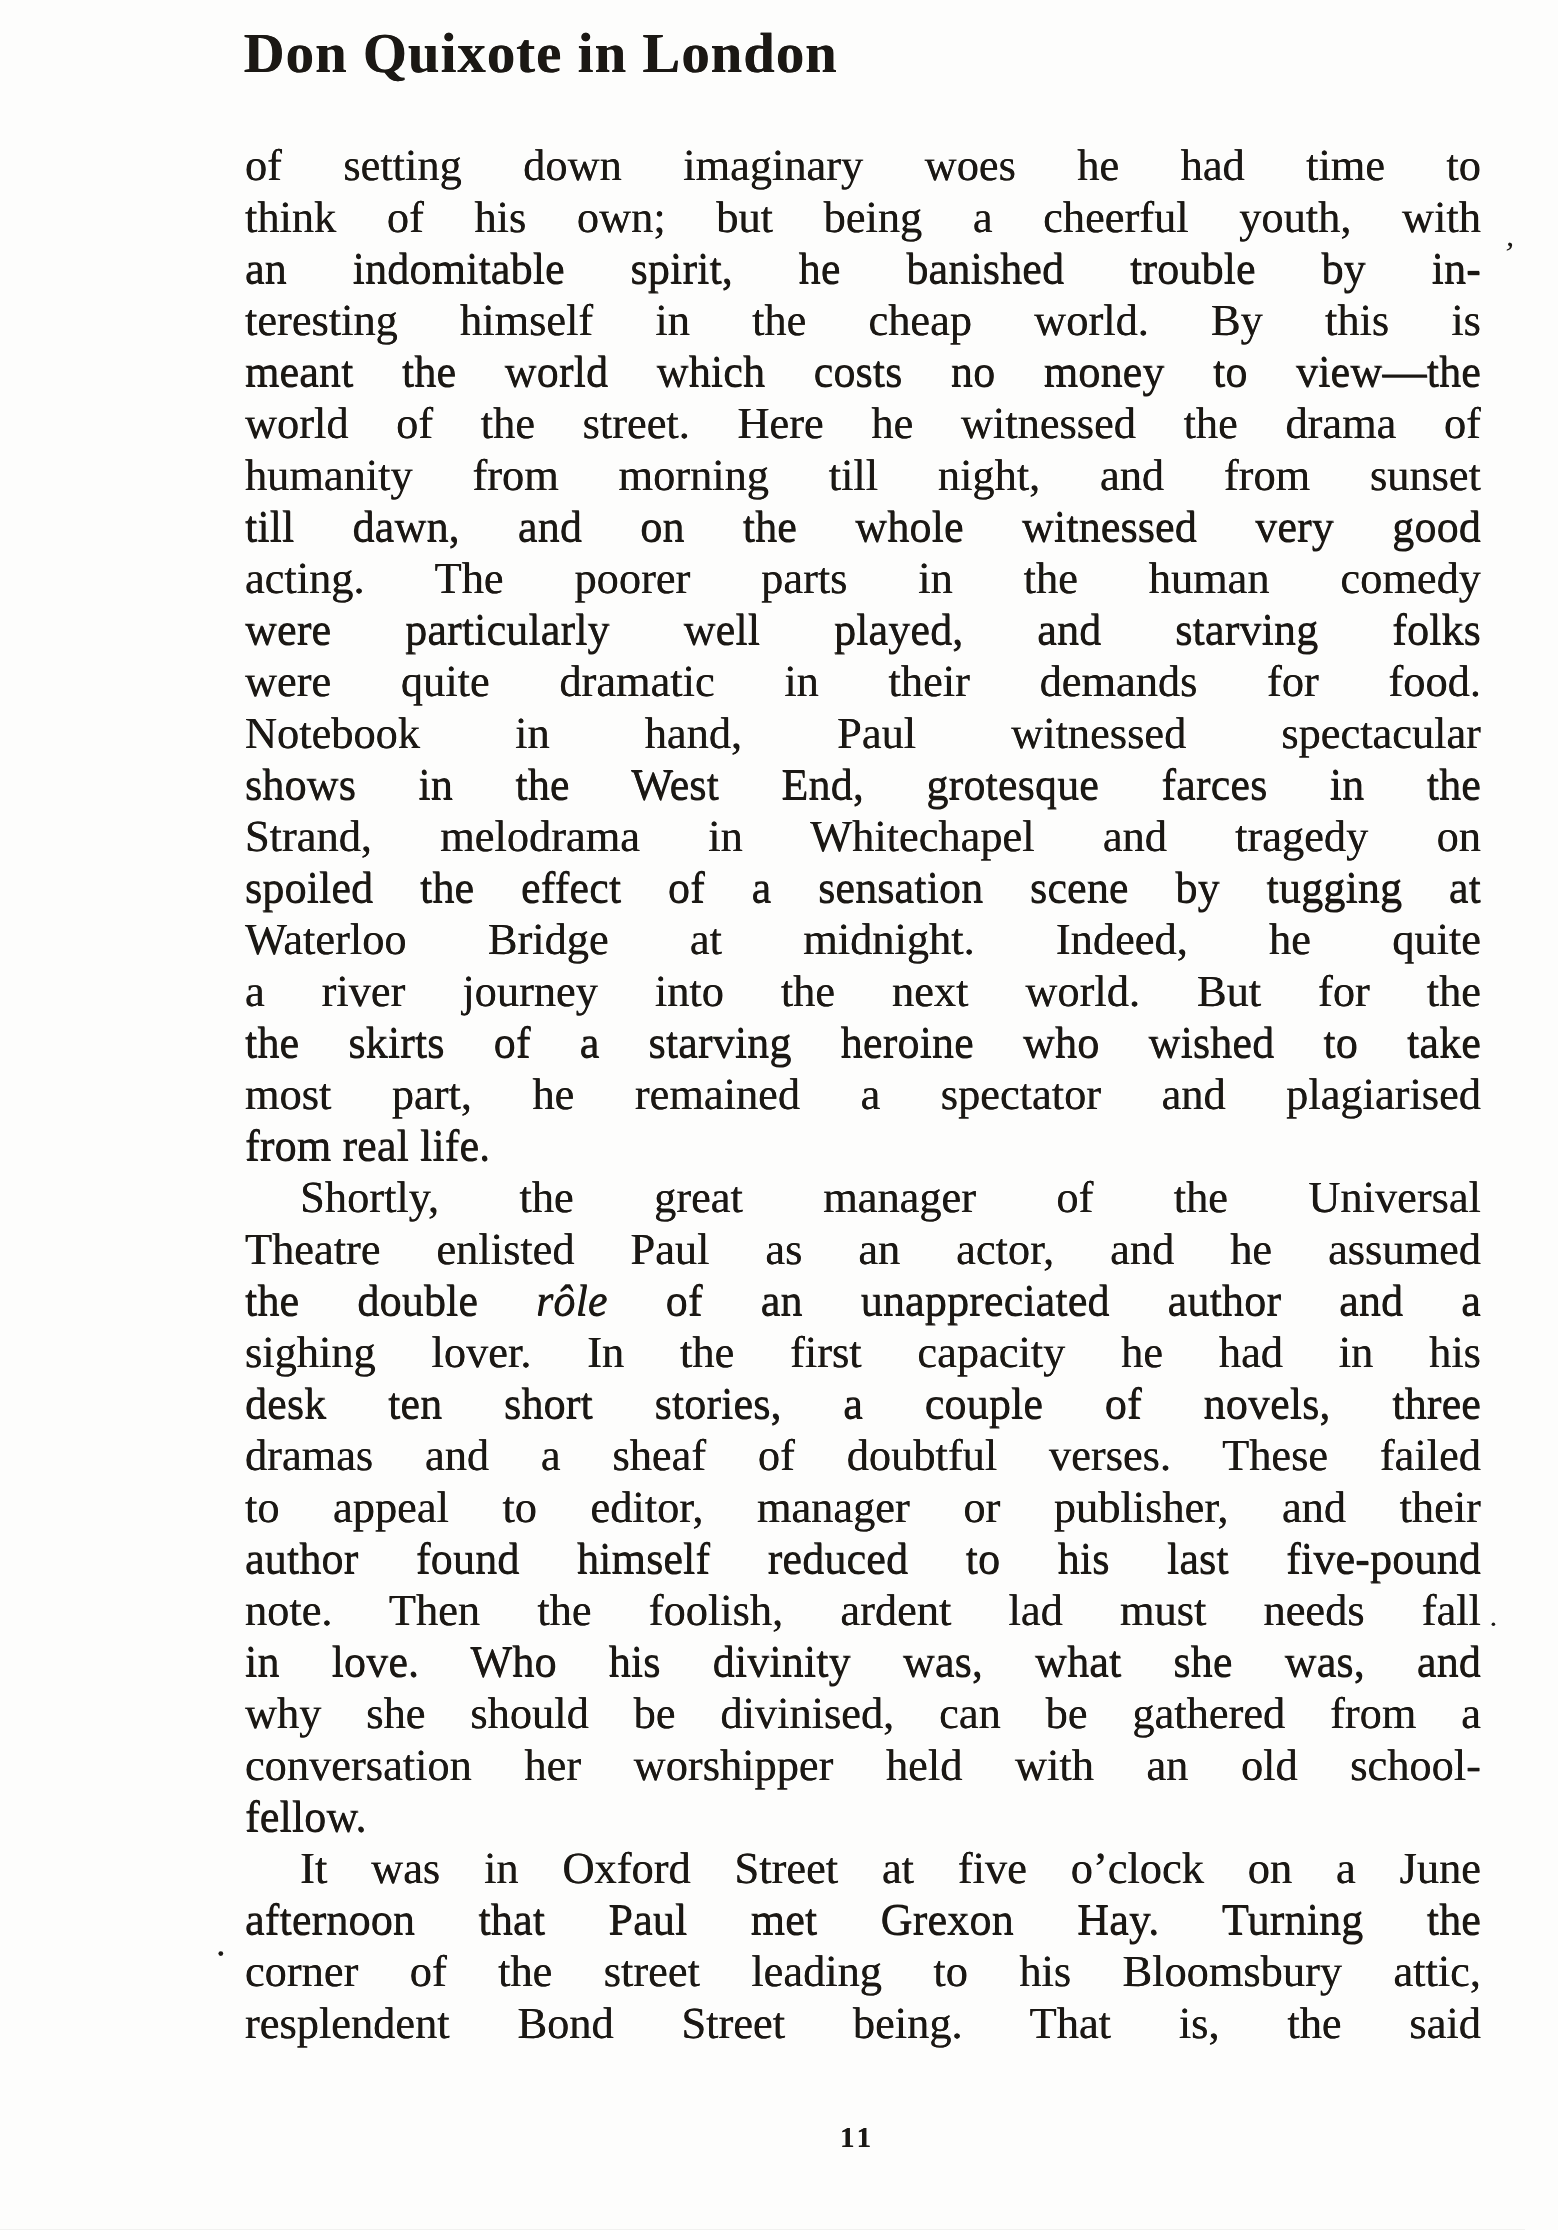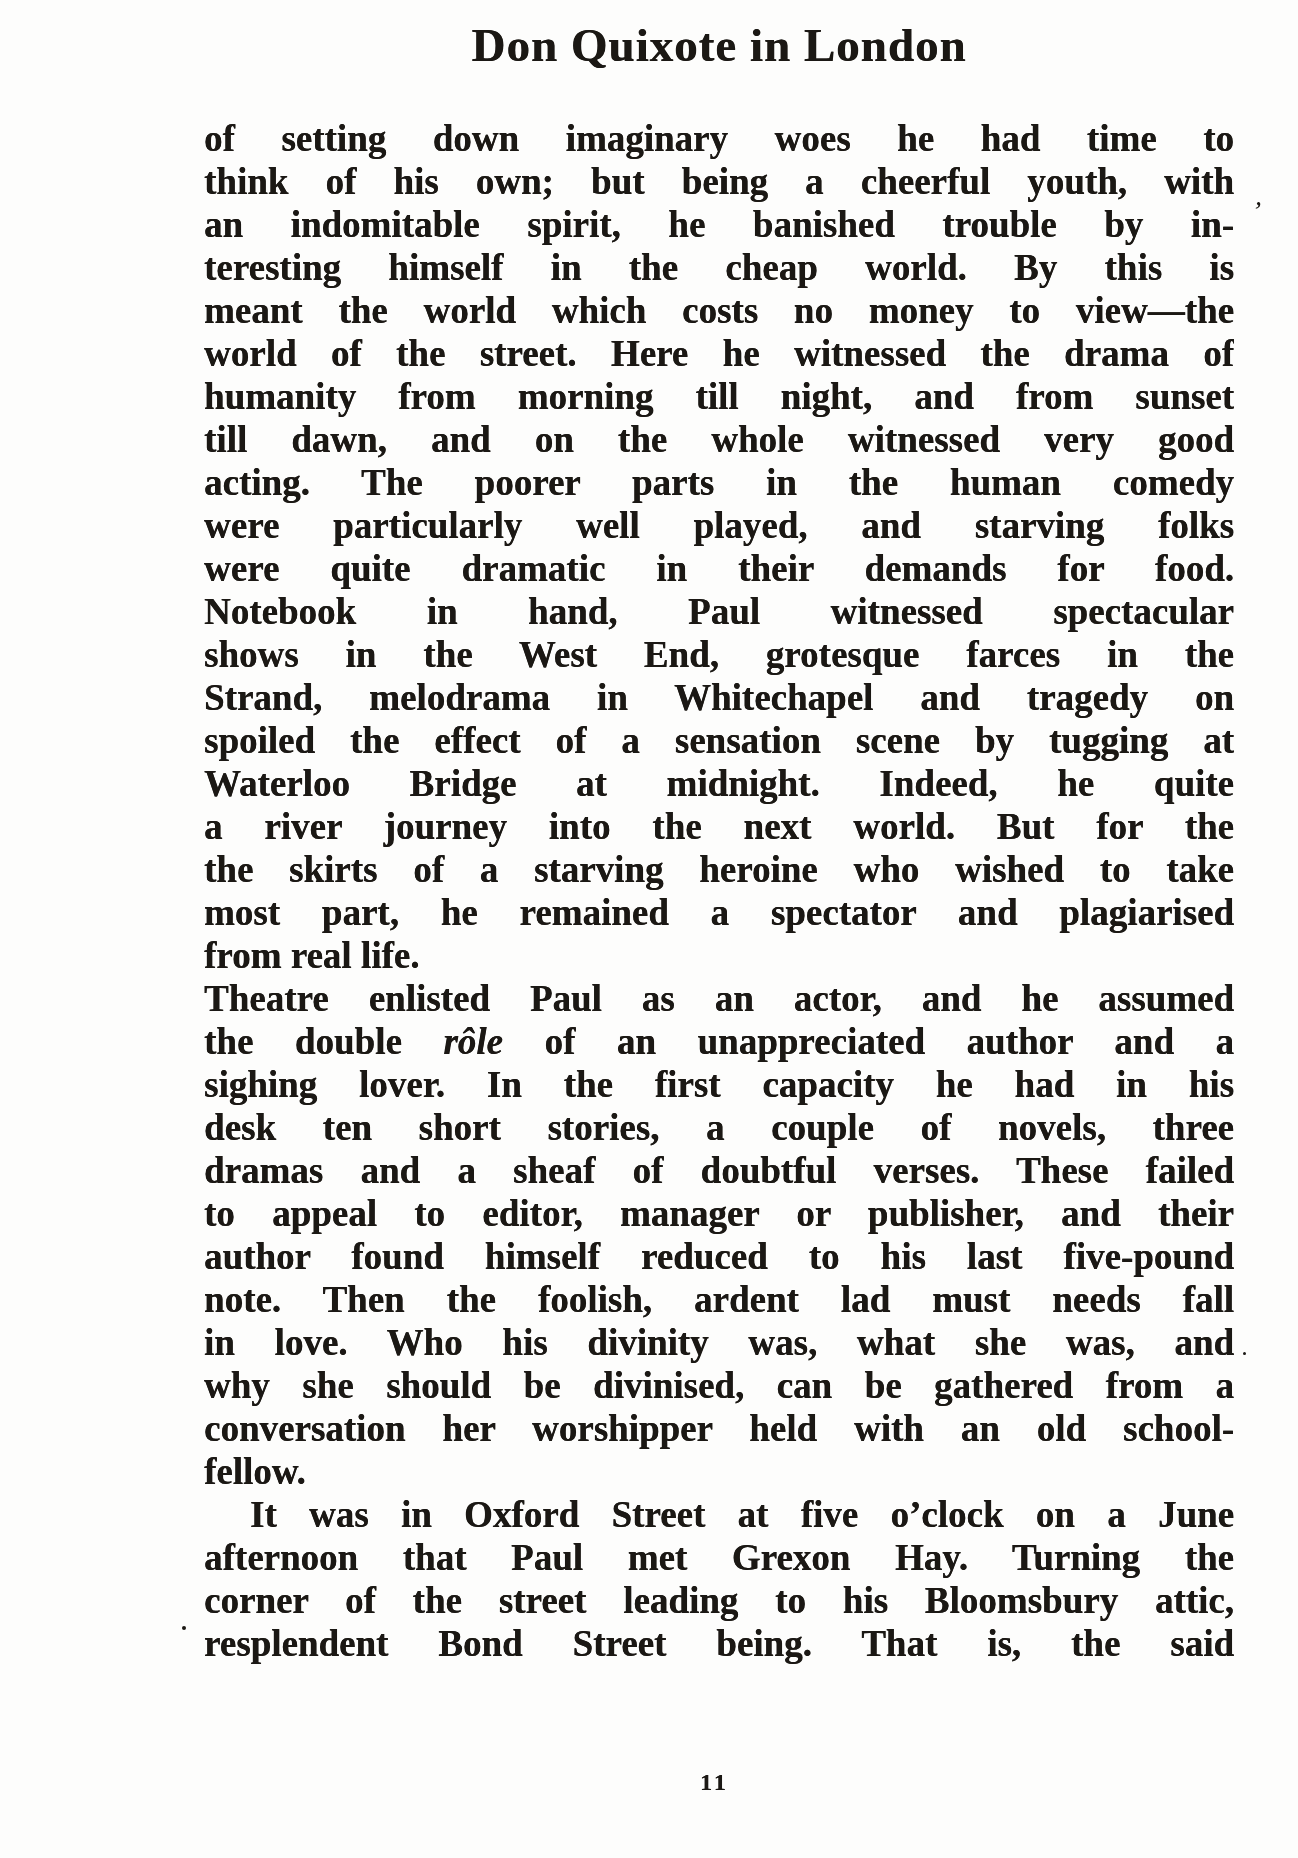--- a/index.html
+++ b/index.html
@@ -15,34 +15,33 @@
     color: var(--ink, #1b1814);
     font-family: "Liberation Serif", "DejaVu Serif", serif;
     overflow: hidden;
   }
   .title {
     position: absolute;
     top: 16px;
     left: 203px;
     width: 1032px;
     margin: 0;
-    text-align: center;
     font-size: 47px;
     line-height: 58px;
     font-weight: bold;
     letter-spacing: 1px;
     text-shadow: 0.4px 0.4px 0 currentColor;
   }
   .body-text {
     position: absolute;
     top: 117px;
     left: 204px;
     width: 1030px;
   }
-  .para { margin: 0; padding: 0; font-weight: bold; }
+  .para { margin: 0; padding: 0; }
   .line {
     height: 43px;
     line-height: 43px;
     font-size: 37px;
     overflow: hidden;
     text-align: justify;
     text-align-last: justify;
     text-shadow: 0.3px 0.3px 0 currentColor;
   }
   
@@ -118,20 +117,21 @@
         <div class="line">shows in the West End, grotesque farces in the</div>
         <div class="line">Strand, melodrama in Whitechapel and tragedy on</div>
         <div class="line">spoiled the effect of a sensation scene by tugging at</div>
         <div class="line">Waterloo Bridge at midnight. Indeed, he quite</div>
         <div class="line">a river journey into the next world. But for the</div>
         <div class="line">the skirts of a starving heroine who wished to take</div>
         <div class="line">most part, he remained a spectator and plagiarised</div>
         <div class="line endleft">from real life.</div>
       </div>
       <div class="para">
+        <div class="line indent">Shortly, the great manager of the Universal</div>
         <div class="line">Theatre enlisted Paul as an actor, and he assumed</div>
         <div class="line">the double <i>rôle</i> of an unappreciated author and a</div>
         <div class="line">sighing lover. In the first capacity he had in his</div>
         <div class="line">desk ten short stories, a couple of novels, three</div>
         <div class="line">dramas and a sheaf of doubtful verses. These failed</div>
         <div class="line">to appeal to editor, manager or publisher, and their</div>
         <div class="line">author found himself reduced to his last five-pound</div>
         <div class="line">note. Then the foolish, ardent lad must needs fall</div>
         <div class="line">in love. Who his divinity was, what she was, and</div>
         <div class="line">why she should be divinised, can be gathered from a</div>

